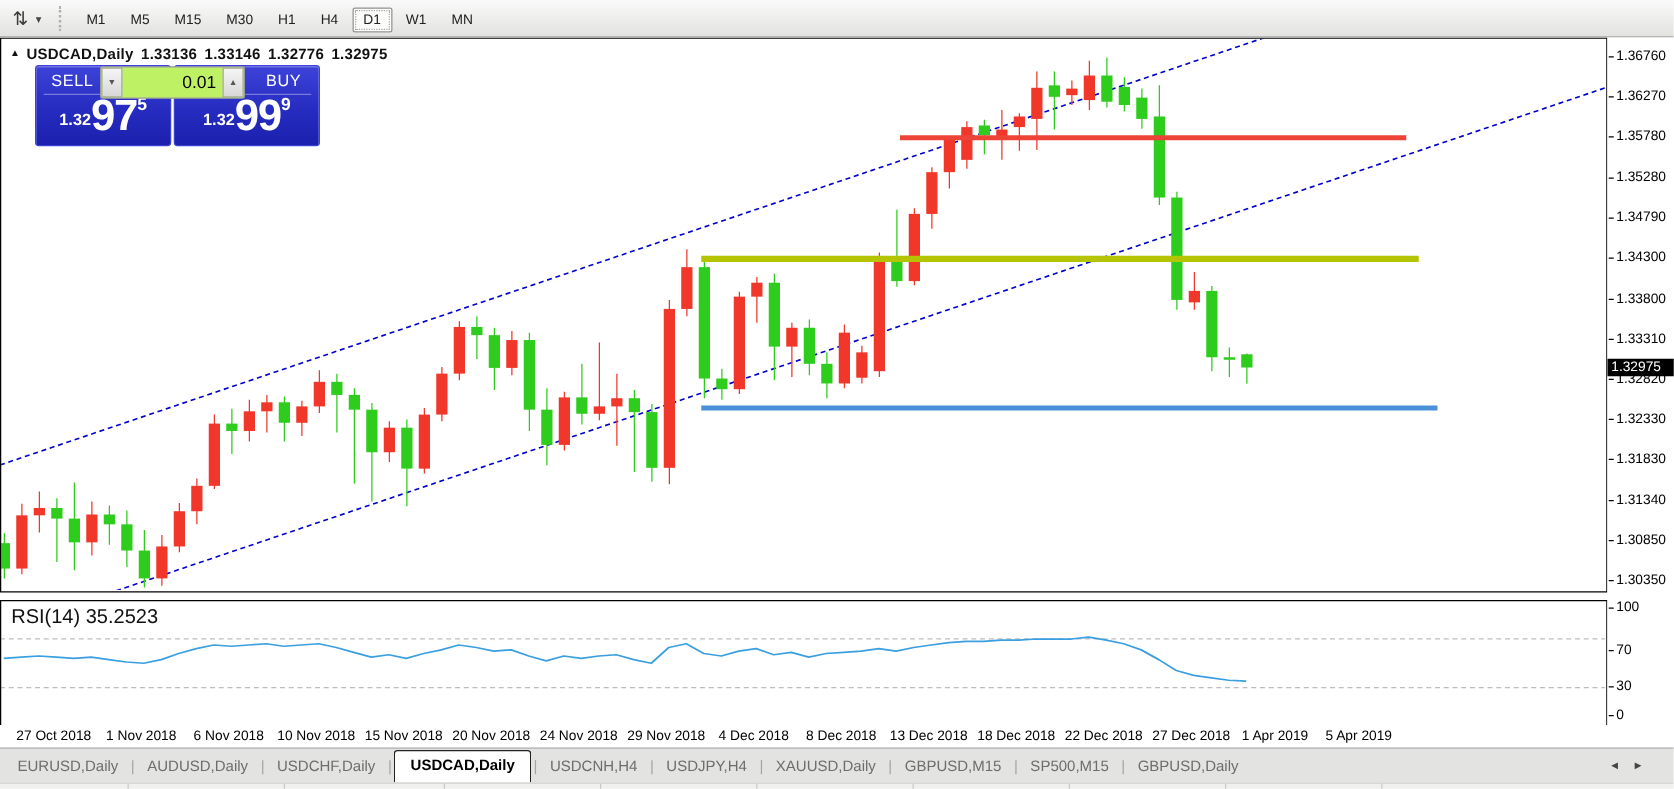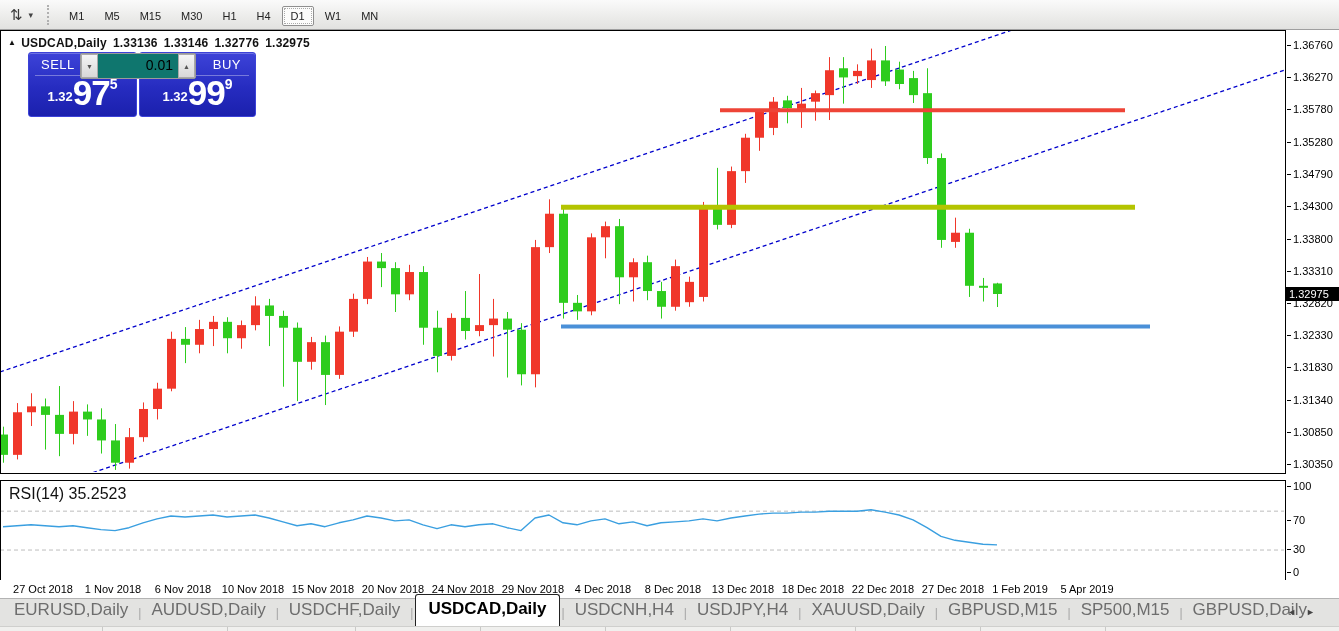--- a/index.html
+++ b/index.html
@@ -35,21 +35,21 @@
   #sell-box{left:0;width:107px;}
   #buy-box{left:111px;width:115px;}
   .side-label{position:absolute;top:4px;font-size:13px;color:#fff;letter-spacing:.5px;}
   #sell-box .side-label{left:12px;}
   #buy-box .side-label{right:14px;}
   .side-rule{position:absolute;top:22px;left:6px;right:6px;border-top:1px solid rgba(255,255,255,.35);}
   .price-row{position:absolute;bottom:3px;width:100%;text-align:center;color:#fff;white-space:nowrap;}
   .p-small{font-size:13px;font-weight:bold;vertical-align:4px;}
   .p-big{font-size:35px;font-weight:bold;letter-spacing:-1px;}
   .p-sup{font-size:14px;font-weight:bold;vertical-align:16px;}
-  #lot-ctl{position:absolute;left:52px;top:1px;width:114px;height:24px;background:#0f766e;
+  #lot-ctl{position:absolute;left:52px;top:1px;width:114px;height:24px;background:#bef264;
     border:1px solid #9a9a9a;border-radius:2px;display:flex;z-index:7;}
   .spin-btn{width:17px;height:100%;background:linear-gradient(#f5f5f5,#d8d8d8);
     border:1px solid #aaa;display:flex;align-items:center;justify-content:center;
     font-size:7px;color:#555;box-sizing:border-box;}
   #lot-field{flex:1;text-align:right;font-size:14px;color:#000;line-height:22px;padding-right:5px;}
 
   
   #price-axis{position:absolute;left:1286px;top:30px;width:53px;height:550px;background:#fff;font-size:11px;color:#000;}
   .ptick{position:absolute;left:7px;white-space:nowrap;}
   .ptick::before{content:"";position:absolute;left:-6px;top:6px;width:4px;height:1px;background:#000;}
@@ -57,21 +57,21 @@
     text-align:left;padding:0 0 0 3px;font-size:11px;line-height:14px;}
 
   
   #date-axis{position:absolute;left:0;top:581px;width:1339px;height:17px;background:#fff;
     font-size:11px;color:#000;}
   .dtick{position:absolute;top:2px;transform:translateX(-50%);white-space:nowrap;padding-left:24px;}
 
   
   #tabbar{position:absolute;left:0;top:598px;width:1339px;height:28px;background:#e3e3e1;
     border-top:1px solid #b3b3b3;display:flex;align-items:flex-end;padding-left:4px;box-sizing:border-box;}
-  .tab{font-size:17px;color:#6d6d6d;padding:5px 10px 6px;white-space:nowrap;}
+  .tab{font-size:12px;color:#6d6d6d;padding:5px 10px 6px;white-space:nowrap;}
   .tab.active{background:#fff;border:1px solid #222;border-bottom:none;border-radius:3px 3px 0 0;
     color:#000;font-weight:bold;padding:4px 12px 7px;margin:0 2px;}
   .tab-sep{color:#a5a5a5;font-size:12px;padding-bottom:6px;}
   #tab-arrows{position:absolute;right:14px;top:8px;font-size:9px;color:#454545;letter-spacing:10px;}
 
   
   #statusbar{position:absolute;left:0;top:626px;width:1339px;height:5px;background:#f0f0ee;
     border-top:1px solid #cfcfcd;}
   .st-div{position:absolute;top:0;width:1px;height:5px;background:#c9c9c7;}
 </style>
@@ -316,21 +316,21 @@
       <div class="dtick" style="left:311px">15 Nov 2018</div>
       <div class="dtick" style="left:381px">20 Nov 2018</div>
       <div class="dtick" style="left:451px">24 Nov 2018</div>
       <div class="dtick" style="left:521px">29 Nov 2018</div>
       <div class="dtick" style="left:591px">4 Dec 2018</div>
       <div class="dtick" style="left:661px">8 Dec 2018</div>
       <div class="dtick" style="left:731px">13 Dec 2018</div>
       <div class="dtick" style="left:801px">18 Dec 2018</div>
       <div class="dtick" style="left:871px">22 Dec 2018</div>
       <div class="dtick" style="left:941px">27 Dec 2018</div>
-      <div class="dtick" style="left:1008px">1 Feb 2019</div>
+      <div class="dtick" style="left:1008px">1 Apr 2019</div>
       <div class="dtick" style="left:1075px">5 Apr 2019</div>
     </div>
 
   <div id="tabbar">
     <span id="tabs-holder" style="display:flex;align-items:flex-end;">
         <span class="tab">EURUSD,Daily</span>
         <span class="tab-sep">|</span>
         <span class="tab">AUDUSD,Daily</span>
         <span class="tab-sep">|</span>
         <span class="tab">USDCHF,Daily</span>

